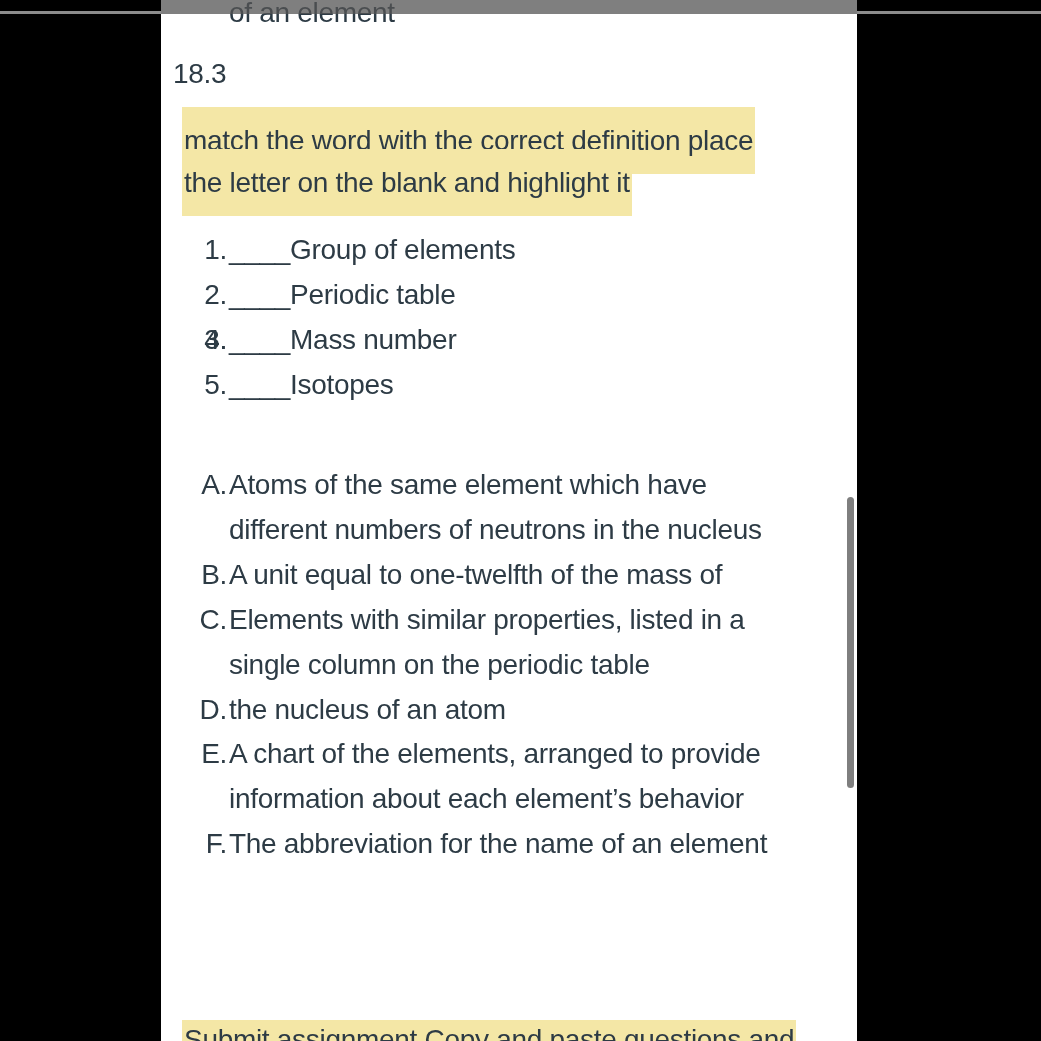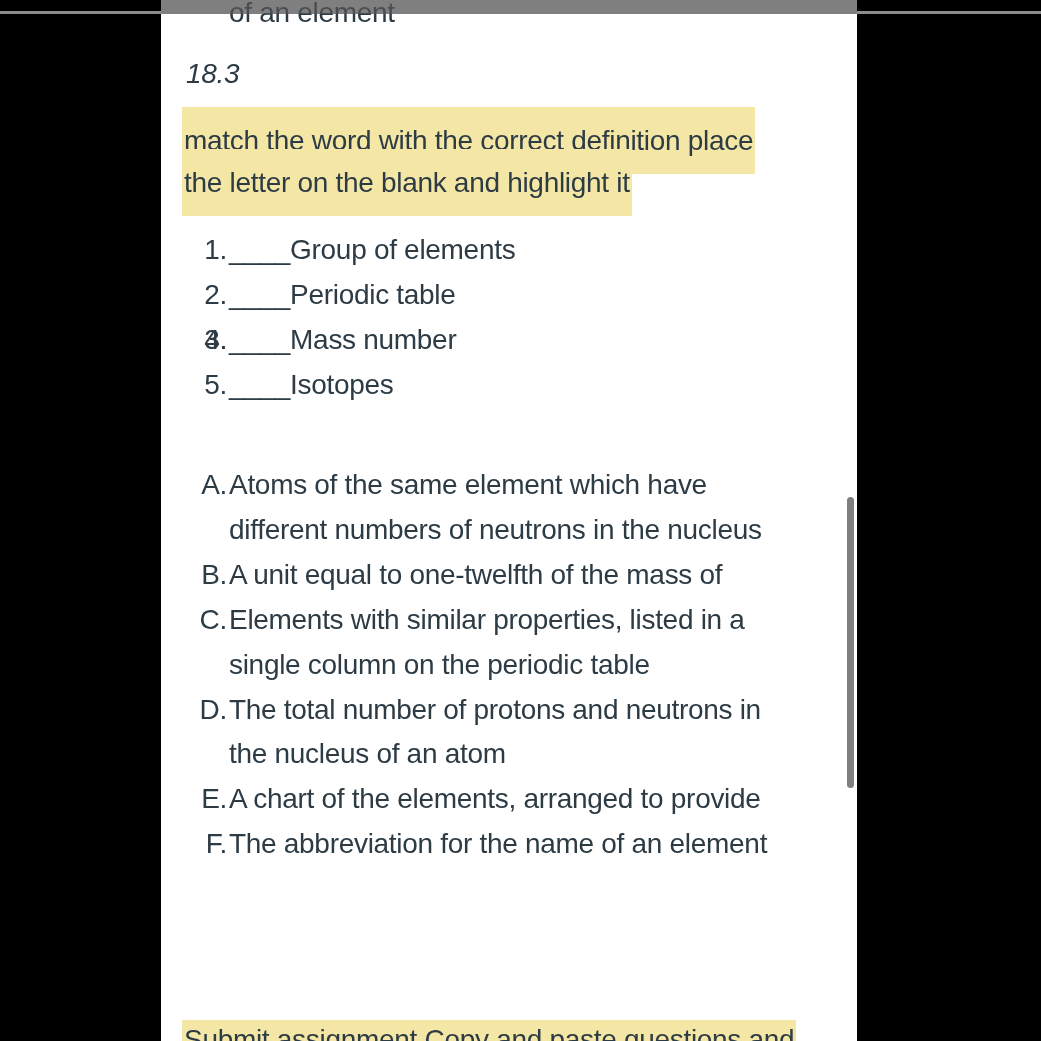--- a/index.html
+++ b/index.html
@@ -38,21 +38,21 @@
     position: absolute; left: 0; top: 0; right: 0; height: 14px;
     background: rgba(84,84,84,0.75);
     z-index: 3;
   }
 
   .partial-top {
     position: absolute; top: -9px; left: 68px;
     line-height: 44px; white-space: nowrap; z-index: 2;
   }
 
-  .section-number { position: absolute; top: 52px; left: 25px; line-height: 44px; font-style: italic; }
+  .section-number { position: absolute; top: 52px; left: 12px; line-height: 44px; }
 
   .para { position: absolute; left: 21px; }
   .para .line { line-height: 42px; white-space: nowrap; }
   .instructions { top: 120px; }
   .instructions .hl { background: #F4E7A6; padding: 18px 2px; }
   .footer-para { top: 980px; }
   .footer-para .line { line-height: 44px; margin-top: 38px; }
   .footer-para .hl { background: #F4E7A6; padding: 4px 2px; }
 
   .list { position: absolute; left: 21px; }
@@ -139,28 +139,28 @@
       <div class="list-item">
         <span class="marker">C.</span>
         <div class="item-lines">
           <div class="line">Elements with similar properties, listed in a</div>
           <div class="line">single column on the periodic table</div>
         </div>
       </div>
       <div class="list-item">
         <span class="marker">D.</span>
         <div class="item-lines">
-          <div class="line">The total number of protons and neutrons in</div>
           <div class="line">the nucleus of an atom</div>
         </div>
       </div>
       <div class="list-item">
         <span class="marker">E.</span>
         <div class="item-lines">
           <div class="line">A chart of the elements, arranged to provide</div>
+          <div class="line">information about each element’s behavior</div>
         </div>
       </div>
       <div class="list-item">
         <span class="marker">F.</span>
         <div class="item-lines">
           <div class="line">The abbreviation for the name of an element</div>
         </div>
       </div>
     </div>
 

